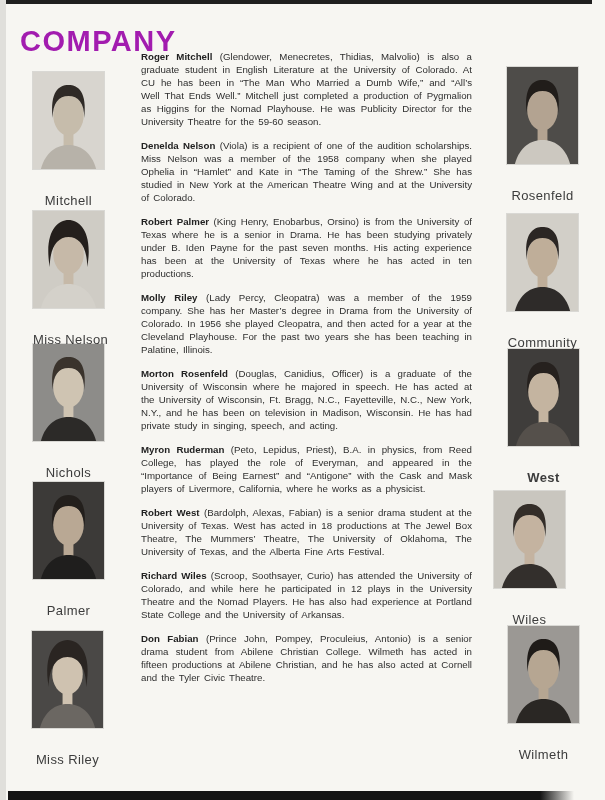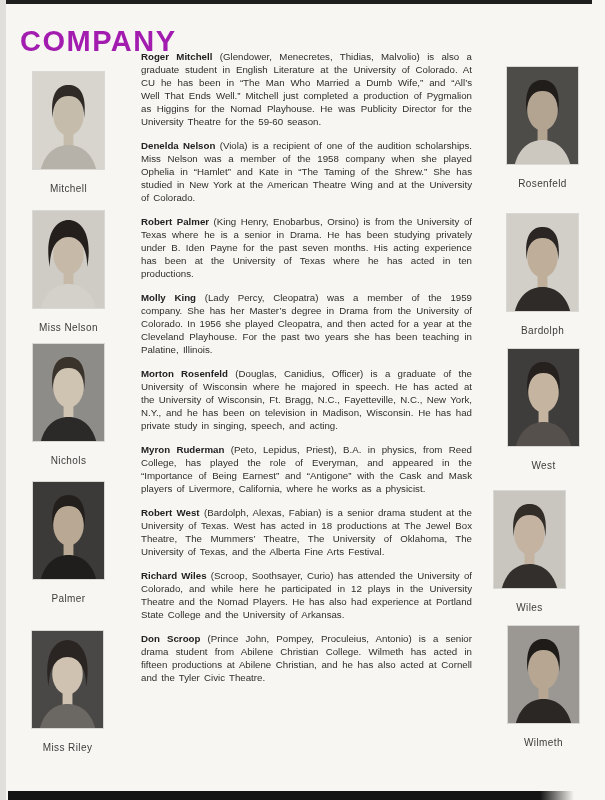--- a/index.html
+++ b/index.html
@@ -18,24 +18,24 @@
   .title{
     position:absolute;left:20px;top:25px;
     font-size:29px;font-weight:700;letter-spacing:1.5px;
     color:#a21caf;margin:0;
   }
   
   .card{position:absolute;width:71px;margin:0;text-align:center;}
   .photo{width:71px;height:97px;overflow:hidden;background:#888;
     box-shadow:0 0 0 1px rgba(0,0,0,0.12);}
   .photo svg{display:block;width:71px;height:97px;}
-  .cap{display:block;margin-top:14px;font-size:10px;letter-spacing:0.4px;color:#3c3c3c;white-space:nowrap;}
+  .cap{display:block;margin-top:24px;font-size:13px;letter-spacing:0.4px;color:#3c3c3c;white-space:nowrap;}
   .pl0{left:33px;top:72px;}  .pl1{left:33px;top:211px;}  .pl2{left:33px;top:344px;}
   .pl3{left:33px;top:482px;} .pl4{left:32px;top:631px;}
-  .pr0{left:507px;top:67px;} .pr1{left:507px;top:214px;} .pr2{left:508px;top:349px;}
+  .pr0{left:507px;top:67px;} .pr1{left:507px;top:214px;} .pr2{left:508px;top:349px;font-weight:bold;}
   .pr3{left:494px;top:491px;} .pr4{left:508px;top:626px;}
   
   .bios{position:absolute;left:141px;top:50px;width:331px;}
   .bio{
     margin:0 0 11px 0;
     font-size:9.7px;line-height:13px;color:#2e2e2e;
     text-align:justify;word-spacing:1.5px;
   }
   .bio-name{font-weight:700;color:#222;}
 </style>
@@ -130,21 +130,21 @@
   <figure class="card pr1">
     <div class="photo">
       <svg viewBox="0 0 72 97" preserveAspectRatio="none">
         <rect x="0" y="0" width="72" height="97" fill="#d2cfc8"></rect>
         <rect x="31" y="56" width="10" height="20" fill="#bfae99"></rect>
         <path d="M8,97 C13,79 25,73 36,73 C47,73 59,79 64,97 Z" fill="#2e2b29"></path>
         <ellipse cx="36" cy="43" rx="15.5" ry="20.5" fill="#bfae99"></ellipse>
         <path d="M20,46 C17,20 26,13 36,13 C46,13 55,20 52,46 C52,31 46,24 36,24 C26,24 20,31 20,46 Z" fill="#2b2623"></path>
       </svg>
     </div>
-    <figcaption class="cap">Bardolph</figcaption>
+    <figcaption class="cap">Community</figcaption>
   </figure>
 
   <figure class="card pr2">
     <div class="photo">
       <svg viewBox="0 0 72 97" preserveAspectRatio="none">
         <rect x="0" y="0" width="72" height="97" fill="#3f3d3b"></rect>
         <rect x="31" y="56" width="10" height="20" fill="#c4b4a0"></rect>
         <path d="M8,97 C13,79 25,73 36,73 C47,73 59,79 64,97 Z" fill="#55504b"></path>
         <ellipse cx="36" cy="43" rx="15.5" ry="20.5" fill="#c4b4a0"></ellipse>
         <path d="M20,46 C17,20 26,13 36,13 C46,13 55,20 52,46 C52,31 46,24 36,24 C26,24 20,31 20,46 Z" fill="#26211e"></path>
@@ -176,23 +176,23 @@
         <path d="M20,46 C17,20 26,13 36,13 C46,13 55,20 52,46 C52,31 46,24 36,24 C26,24 20,31 20,46 Z" fill="#1f1b18"></path>
       </svg>
     </div>
     <figcaption class="cap">Wilmeth</figcaption>
   </figure>
 
   <div class="bios">
     <p class="bio"><b class="bio-name">Roger Mitchell</b> <span>(Glendower, Menecretes, Thidias, Malvolio) is also a graduate student in English Literature at the University of Colorado.  At CU he has been in “The Man Who Married a Dumb Wife,” and “All’s Well That Ends Well.”  Mitchell just completed a production of Pygmalion as Higgins for the Nomad Playhouse.  He was Publicity Director for the University Theatre for the 59-60 season.</span></p>
     <p class="bio"><b class="bio-name">Denelda Nelson</b> <span>(Viola) is a recipient of one of the audition scholarships.  Miss Nelson was a member of the 1958 company when she played Ophelia in “Hamlet” and Kate in “The Taming of the Shrew.”  She has studied in New York at the American Theatre Wing and at the University of Colorado.</span></p>
     <p class="bio"><b class="bio-name">Robert Palmer</b> <span>(King Henry, Enobarbus, Orsino) is from the University of Texas where he is a senior in Drama.  He has been studying privately under B. Iden Payne for the past seven months.  His acting experience has been at the University of Texas where he has acted in ten productions.</span></p>
-    <p class="bio"><b class="bio-name">Molly King</b> <span>(Lady Percy, Cleopatra) was a member of the 1959 company.  She has her Master’s degree in Drama from the University of Colorado.  In 1956 she played Cleopatra, and then acted for a year at the Cleveland Playhouse.  For the past two years she has been teaching in Palatine, Illinois.</span></p>
+    <p class="bio"><b class="bio-name">Molly Riley</b> <span>(Lady Percy, Cleopatra) was a member of the 1959 company.  She has her Master’s degree in Drama from the University of Colorado.  In 1956 she played Cleopatra, and then acted for a year at the Cleveland Playhouse.  For the past two years she has been teaching in Palatine, Illinois.</span></p>
     <p class="bio"><b class="bio-name">Morton Rosenfeld</b> <span>(Douglas, Canidius, Officer) is a graduate of the University of Wisconsin where he majored in speech.  He has acted at the University of Wisconsin, Ft. Bragg, N.C., Fayetteville, N.C., New York, N.Y., and he has been on television in Madison, Wisconsin.  He has had private study in singing, speech, and acting.</span></p>
     <p class="bio"><b class="bio-name">Myron Ruderman</b> <span>(Peto, Lepidus, Priest), B.A. in physics, from Reed College, has played the role of Everyman, and appeared in the “Importance of Being Earnest” and “Antigone” with the Cask and Mask players of Livermore, California, where he works as a physicist.</span></p>
     <p class="bio"><b class="bio-name">Robert West</b> <span>(Bardolph, Alexas, Fabian) is a senior drama student at the University of Texas.  West has acted in 18 productions at The Jewel Box Theatre, The Mummers’ Theatre, The University of Oklahoma, The University of Texas, and the Alberta Fine Arts Festival.</span></p>
     <p class="bio"><b class="bio-name">Richard Wiles</b> <span>(Scroop, Soothsayer, Curio) has attended the University of Colorado, and while here he participated in 12 plays in the University Theatre and the Nomad Players.  He has also had experience at Portland State College and the University of Arkansas.</span></p>
-    <p class="bio"><b class="bio-name">Don Scroop</b> <span>(Prince John, Pompey, Proculeius, Antonio) is a senior drama student from Abilene Christian College.  Wilmeth has acted in fifteen productions at Abilene Christian, and he has also acted at Cornell and the Tyler Civic Theatre.</span></p>
+    <p class="bio"><b class="bio-name">Don Fabian</b> <span>(Prince John, Pompey, Proculeius, Antonio) is a senior drama student from Abilene Christian College.  Wilmeth has acted in fifteen productions at Abilene Christian, and he has also acted at Cornell and the Tyler Civic Theatre.</span></p>
   </div>
 
   <div class="edge-bottom"></div>
 
 </div>
 
 </body></html>

